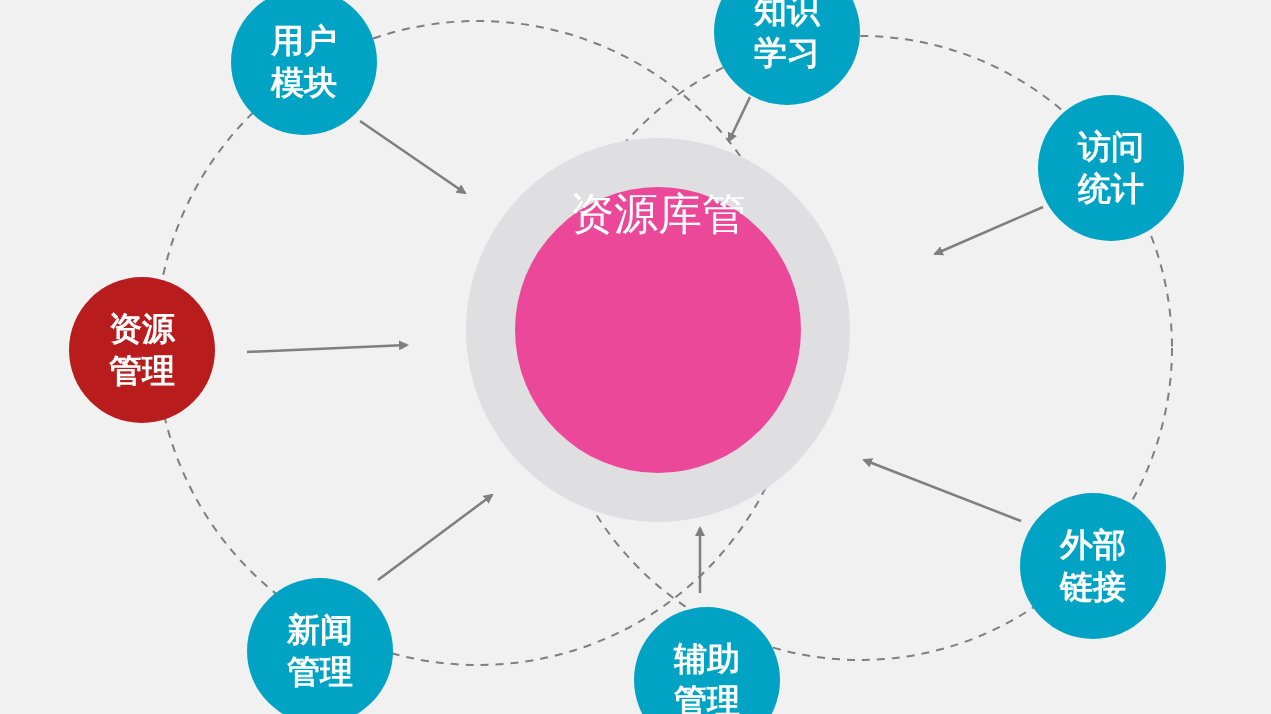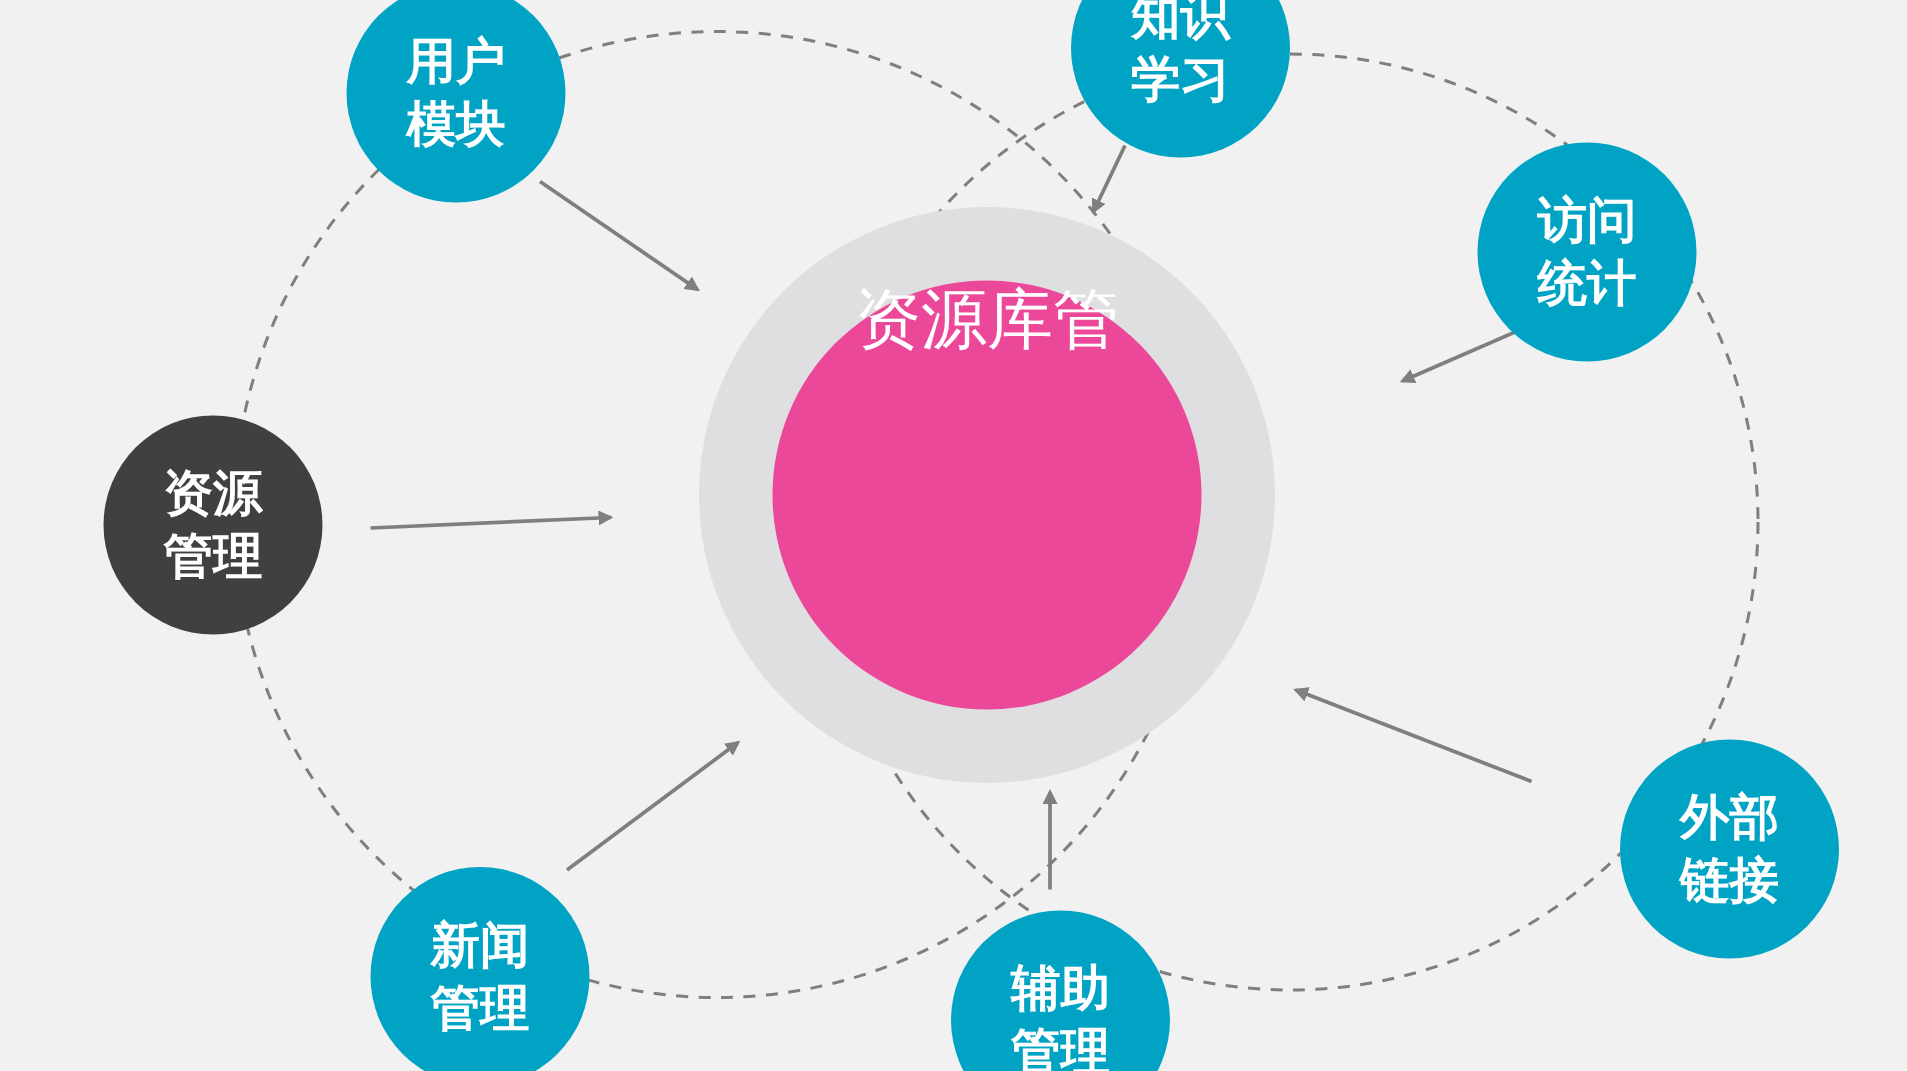--- a/index.html
+++ b/index.html
@@ -64,29 +64,29 @@
   </div>
 
   <div class="node" style="left: 231px; top: -11px; width: 146px; height: 146px; background: rgb(0, 163, 196); color: rgb(255, 255, 255);">
     <span>用户</span>
     <span>模块</span>
   </div>
   <div class="node" style="left: 714px; top: -41px; width: 146px; height: 146px; background: rgb(0, 163, 196); color: rgb(255, 255, 255);">
     <span>知识</span>
     <span>学习</span>
   </div>
-  <div class="node" style="left: 985px; top: 95px; width: 146px; height: 146px; background: rgb(0, 163, 196); color: rgb(255, 255, 255);">
+  <div class="node" style="left: 1038px; top: 95px; width: 146px; height: 146px; background: rgb(0, 163, 196); color: rgb(255, 255, 255);">
     <span>访问</span>
     <span>统计</span>
   </div>
-  <div class="node" style="left: 69px; top: 277px; width: 146px; height: 146px; background: #404040; color: rgb(255, 255, 255);">
+  <div class="node" style="left: 69px; top: 277px; width: 146px; height: 146px; background: #b91c1c; color: rgb(255, 255, 255);">
     <span>资源</span>
     <span>管理</span>
   </div>
-  <div class="node" style="left: 1080px; top: 493px; width: 146px; height: 146px; background: rgb(0, 163, 196); color: rgb(255, 255, 255);">
+  <div class="node" style="left: 1020px; top: 493px; width: 146px; height: 146px; background: rgb(0, 163, 196); color: rgb(255, 255, 255);">
     <span>外部</span>
     <span>链接</span>
   </div>
   <div class="node" style="left: 247px; top: 578px; width: 146px; height: 146px; background: rgb(0, 163, 196); color: rgb(255, 255, 255);">
     <span>新闻</span>
     <span>管理</span>
   </div>
   <div class="node" style="left: 634px; top: 607px; width: 146px; height: 146px; background: rgb(0, 163, 196); color: rgb(255, 255, 255);">
     <span>辅助</span>
     <span>管理</span>

